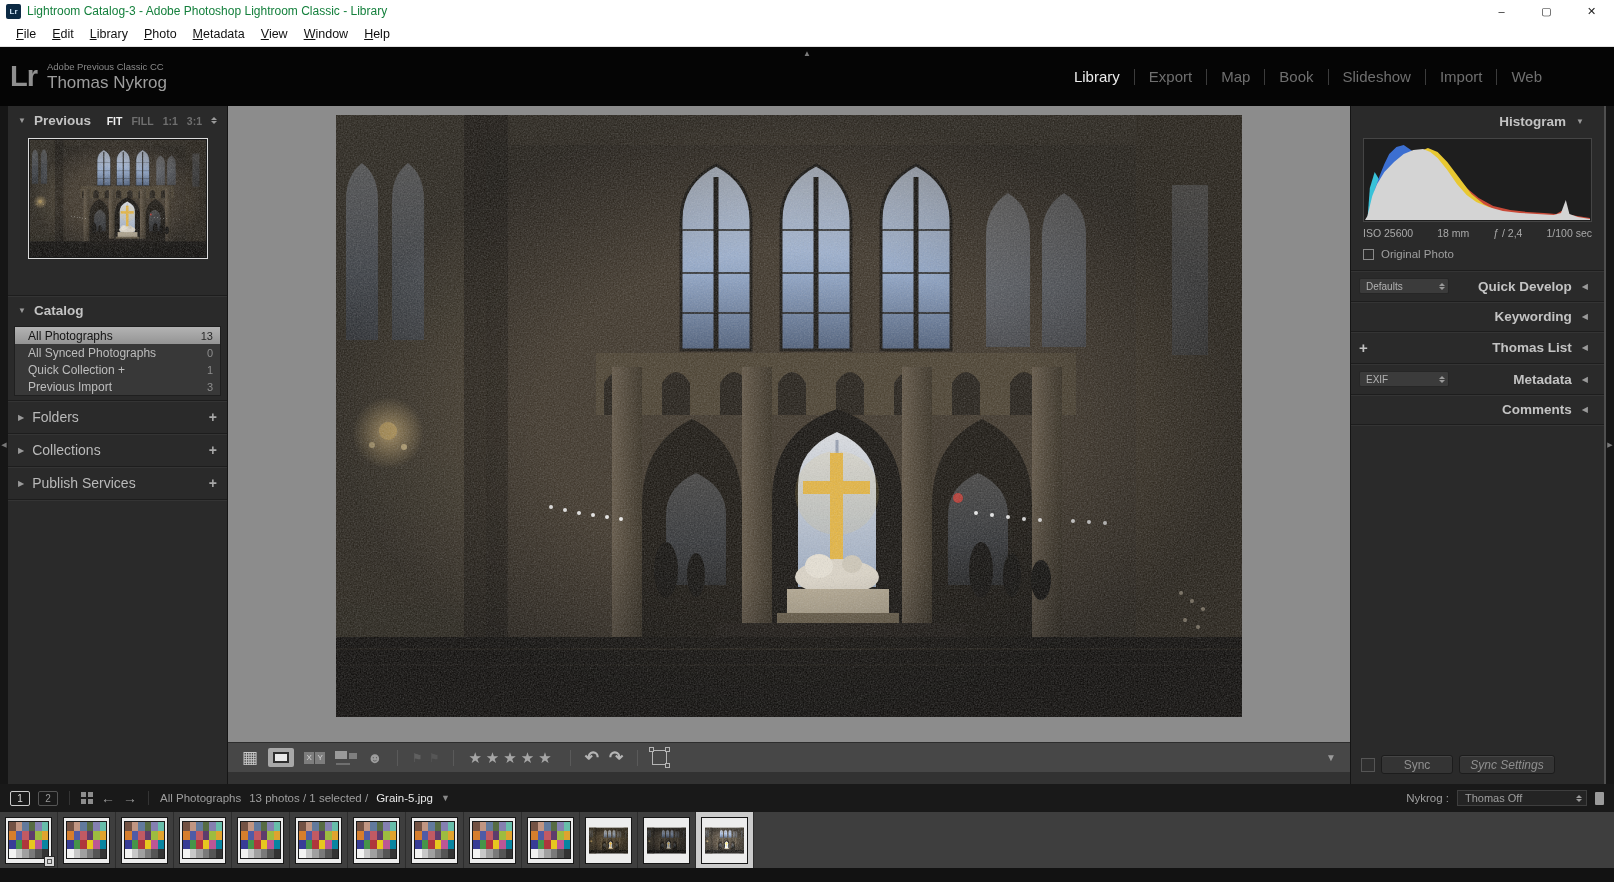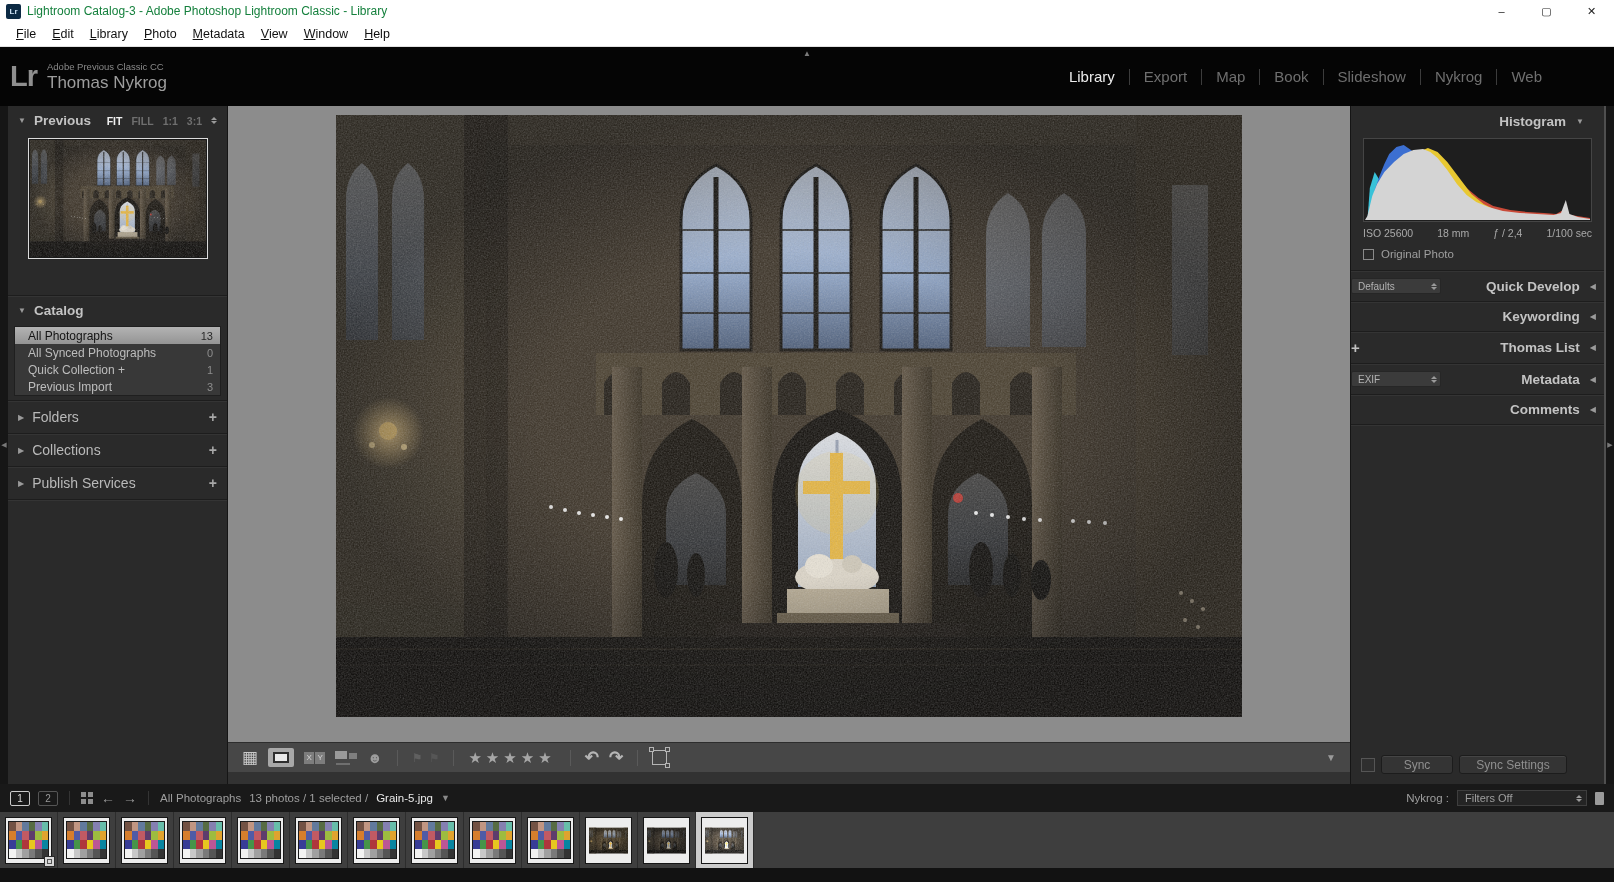--- a/index.html
+++ b/index.html
@@ -108,36 +108,36 @@
   
   .rp-head { display:flex; align-items:center; justify-content:flex-end; gap:10px;
     padding:8px 12px 7px 12px; color:#c3c3c3; font-size:13.5px; font-weight:bold; }
   .histo-box { margin:2px 12px 0 12px; background:#1e1e1e; border:1px solid #454545; padding:1px; }
   .histo-box svg { width:100%; height:80px; display:block; }
   .exif-row { display:flex; justify-content:space-between; margin:5px 12px 0 12px;
     font-size:10.5px; color:#a9a9a9; }
   .orig-row { display:flex; align-items:center; gap:7px; margin:9px 12px 10px 12px;
     font-size:11.5px; color:#9f9f9f; }
   .chk { width:11px; height:11px; border:1px solid #8a8a8a; background:transparent; }
-  .rp-row { display:flex; align-items:center; padding:7px 0; }
+  .rp-row { display:flex; align-items:center; padding:7px 8px; }
   .rp-title { margin-left:auto; color:#c3c3c3; font-size:13.5px; font-weight:bold; margin-right:10px; }
   .dd { display:flex; align-items:center; justify-content:space-between; width:90px; height:16px;
     background:#3b3b3b; border:1px solid #262626; border-radius:2px; padding:0 3px 0 6px;
     font-size:10px; color:#b2b2b2; }
   .spin { display:flex; flex-direction:column; gap:1px; align-items:center; }
   .spin b { width:0; height:0; border-left:3px solid transparent; border-right:3px solid transparent; }
   .spin .up { border-bottom:3px solid #9a9a9a; }
   .spin .dn { border-top:3px solid #9a9a9a; }
   .kw-plus { color:#c0c0c0; font-size:15px; font-weight:bold; }
   .rp-bottom { margin-top:auto; display:flex; align-items:center; gap:6px; padding:8px 10px 10px 10px; }
   .sync-chk { width:14px; height:14px; border:1px solid #555; background:#2f2f2f; }
   .rp-btn { height:19px; background:#343434; border:1px solid #1c1c1c; border-radius:3px;
     color:#8f8f8f; font-size:12px; display:flex; align-items:center; justify-content:center;
     box-shadow:inset 0 1px 0 #454545; }
-  .rp-btn.sync { width:72px; } .rp-btn.syncset { width:108px; }
+  .rp-btn.sync { width:72px; } .rp-btn.syncset { width:96px;font-style:italic; }
 
   
   .statusbar { height:28px; background:#191919; display:flex; align-items:center; padding:0 10px;
     gap:8px; color:#9f9f9f; font-size:11.5px; }
   .scr { width:20px; height:15px; border:1px solid #555; color:#9a9a9a; font-size:10px;
     display:flex; align-items:center; justify-content:center; border-radius:2px; position:relative; }
   .scr.active { border-color:#c9c9c9; color:#dcdcdc; }
   .sb-sep { width:1px; height:14px; background:#343434; margin:0 3px; }
   .sq4 { display:grid; grid-template-columns:5px 5px; grid-auto-rows:5px; gap:2px; }
   .sq4 i { background:#8d8d8d; }
@@ -346,21 +346,21 @@
     <span class="module active">Library</span>
     <span class="mod-sep"></span>
     <span class="module">Export</span>
     <span class="mod-sep"></span>
     <span class="module">Map</span>
     <span class="mod-sep"></span>
     <span class="module">Book</span>
     <span class="mod-sep"></span>
     <span class="module">Slideshow</span>
     <span class="mod-sep"></span>
-    <span class="module">Nykrog</span>
+    <span class="module">Import</span>
     <span class="mod-sep"></span>
     <span class="module">Web</span>
   </div>
 </div>
 
 <div class="workspace">
   <div class="edge">
       <span>◀</span>
     </div>
 
@@ -563,21 +563,21 @@
   <span class="sb-arrow">←</span>
   <span class="sb-arrow">→</span>
   <span class="sb-sep"></span>
   <span>All Photographs</span>
   <span>13 photos / 1 selected /</span>
   <span class="sb-file">Grain-5.jpg</span>
   <span class="sb-caret">▼</span>
   <span class="sb-right">
     <span>Nykrog :</span>
     <span class="filter-dd">
-      <span>Filters Off</span>
+      <span>Thomas Off</span>
       <span class="spin">
           <b class="up"></b>
           <b class="dn"></b>
         </span>
     </span>
     <span class="sb-toggle"></span>
   </span>
 </div>
 
 <div class="filmstrip">

